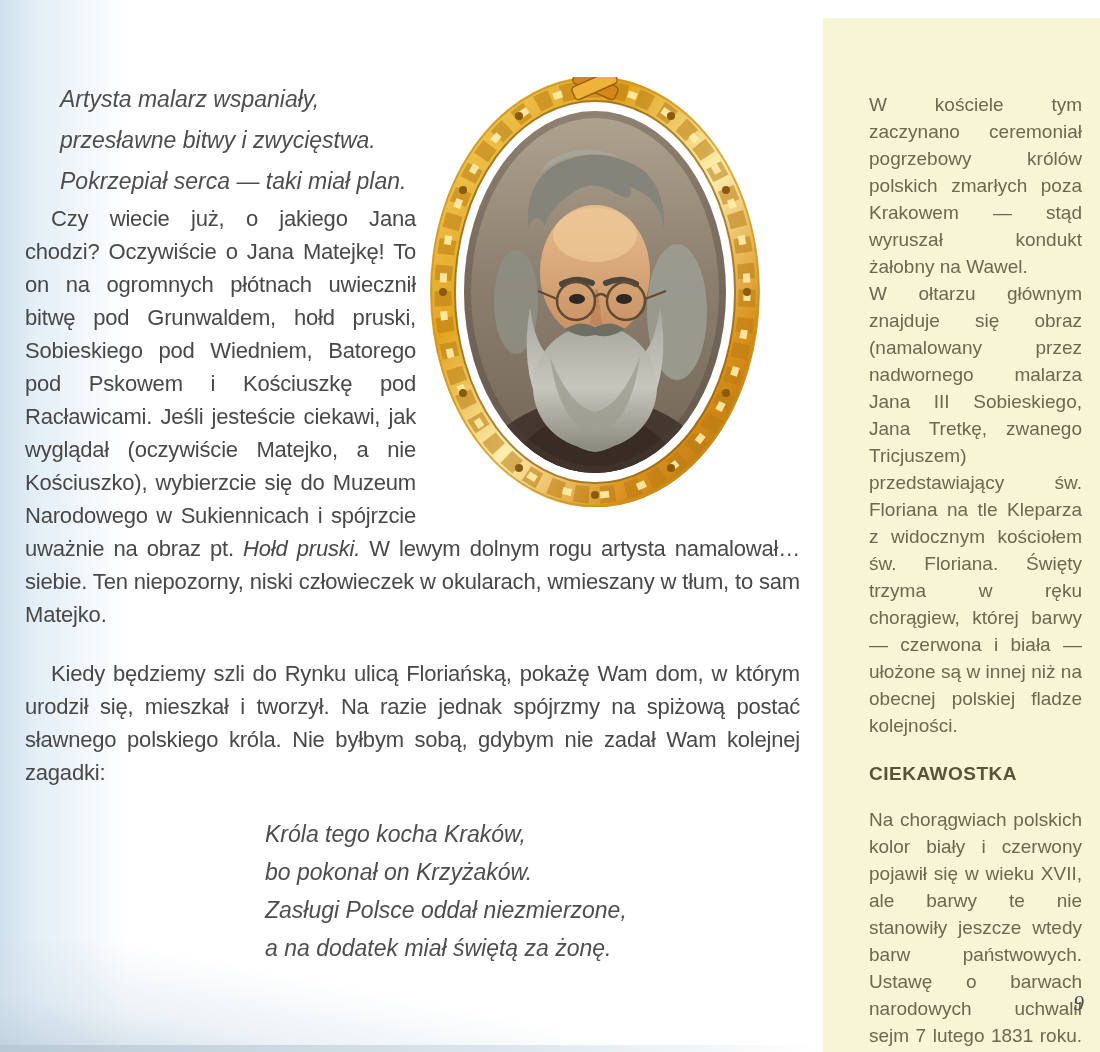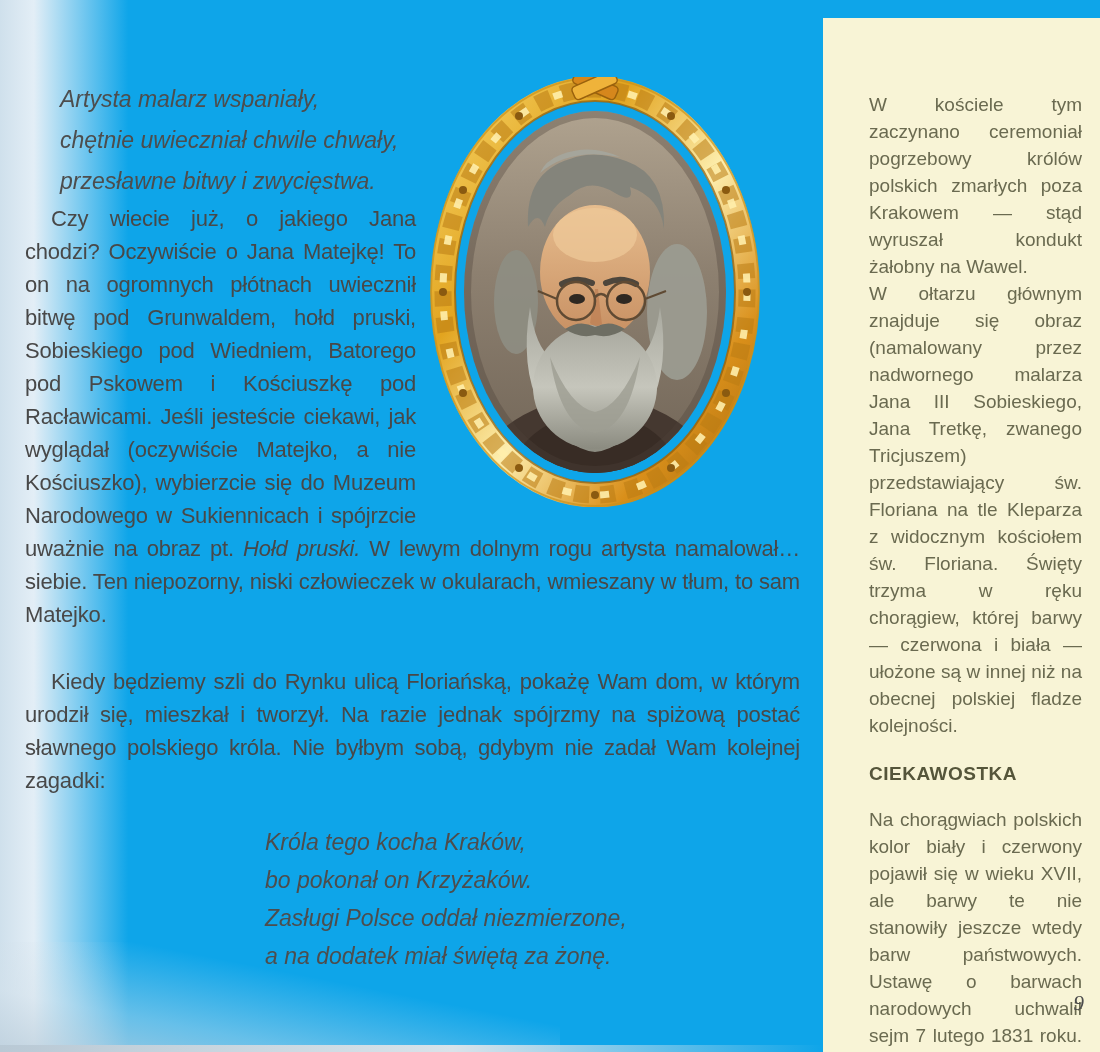--- a/index.html
+++ b/index.html
@@ -1,18 +1,18 @@
 <!DOCTYPE html>
 <html lang="pl"><head>
 <meta charset="utf-8">
 <style>
   html,body { margin:0; padding:0; background:#e8e8e8; }
   .page {
     position:relative; width:1100px; height:1052px;
-    background:#0ea5e9; overflow:hidden;
+    background:#ffffff; overflow:hidden;
     font-family:"Liberation Sans", sans-serif;
   }
   
   .left-shade {
     position:absolute; left:0; top:0; width:135px; height:100%;
     background:linear-gradient(to right, #cfe0ec 0%, #e3eef6 25%, rgba(255,255,255,0) 95%);
     pointer-events:none;
   }
   .corner-shade {
     position:absolute; left:0; bottom:0; width:560px; height:110px;
@@ -39,21 +39,21 @@
 
   .poem-intro {
     margin:4px 0 0 35px;
     font-style:italic; font-size:23px; line-height:41px; color:#4d4d4d;
   }
   .para {
     font-size:22px; line-height:33px; text-align:justify;
     margin:0; color:#484848; letter-spacing:-0.2px;
   }
   .para-1 { text-indent:26px; }
-  .para-2 { margin-top:34px; text-indent:26px; }
+  .para-2 { margin-top:26px; text-indent:26px; }
   .italic-title { font-style:italic; }
   .poem-riddle {
     margin:26px 0 0 240px;
     font-style:italic; font-size:23px; line-height:38px; color:#4d4d4d;
   }
 
   
   .sidebar {
     position:absolute; left:823px; top:18px; width:277px; height:1052px;
     background:#f8f4d6;
@@ -169,22 +169,22 @@
 
         <g>
           <rect x="142" y="1" width="46" height="14" rx="4" transform="rotate(24 165 9)" fill="#d6871c" stroke="#9a620d" stroke-width="1.5"></rect>
           <rect x="142" y="1" width="46" height="14" rx="4" transform="rotate(-24 165 9)" fill="#efb33a" stroke="#9a620d" stroke-width="1.5"></rect>
         </g>
       </svg>
     </div>
 
     <div class="poem-intro">
       <div>Artysta malarz wspaniały,</div>
-      <div>chętnie uwieczniał chwile chwały,</div>
       <div>przesławne bitwy i zwycięstwa.</div>
+      <div>Pokrzepiał serca — taki miał plan.</div>
     </div>
 
     <p class="para para-1"><span>Czy wiecie już, o jakiego Jana chodzi? Oczywiście o Jana Matejkę! To on na ogromnych płótnach uwiecznił bitwę pod Grunwaldem, hołd pruski, Sobieskiego pod Wiedniem, Batorego pod Pskowem i Kościuszkę pod Racławicami. Jeśli jesteście ciekawi, jak wyglądał (oczywiście Matejko, a nie Kościuszko), wybierzcie się do Muzeum Narodowego w Sukiennicach i spójrzcie uważnie na obraz pt. </span><span class="italic-title">Hołd pruski.</span><span> W lewym dolnym rogu artysta namalował… siebie. Ten niepozorny, niski człowieczek w okularach, wmieszany w tłum, to sam Matejko.</span></p>
 
     <p class="para para-2">Kiedy będziemy szli do Rynku ulicą Floriańską, pokażę Wam dom, w którym urodził się, mieszkał i tworzył. Na razie jednak spójrzmy na spiżową postać sławnego polskiego króla. Nie byłbym sobą, gdybym nie zadał Wam kolejnej zagadki:</p>
 
     <div class="poem-riddle">
       <div>Króla tego kocha Kraków,</div>
       <div>bo pokonał on Krzyżaków.</div>
       <div>Zasługi Polsce oddał niezmierzone,</div>

